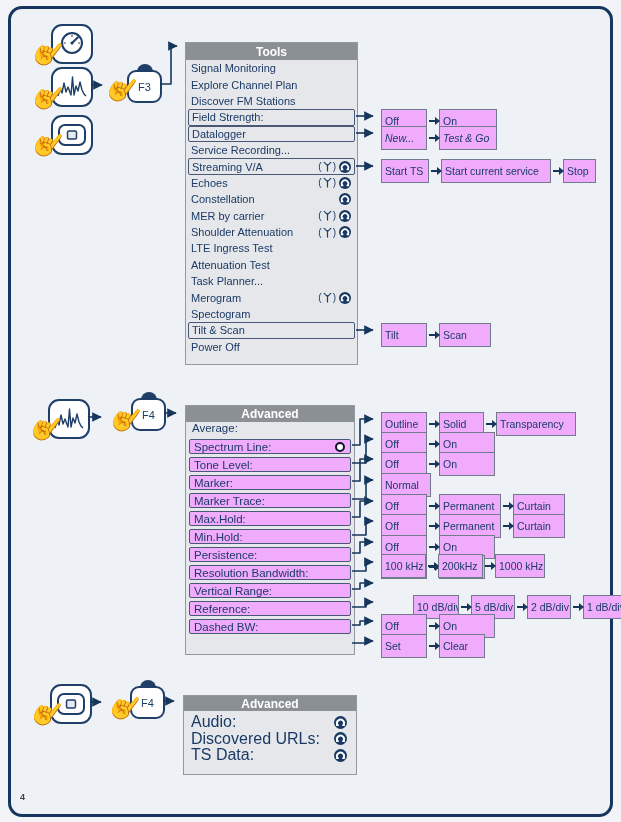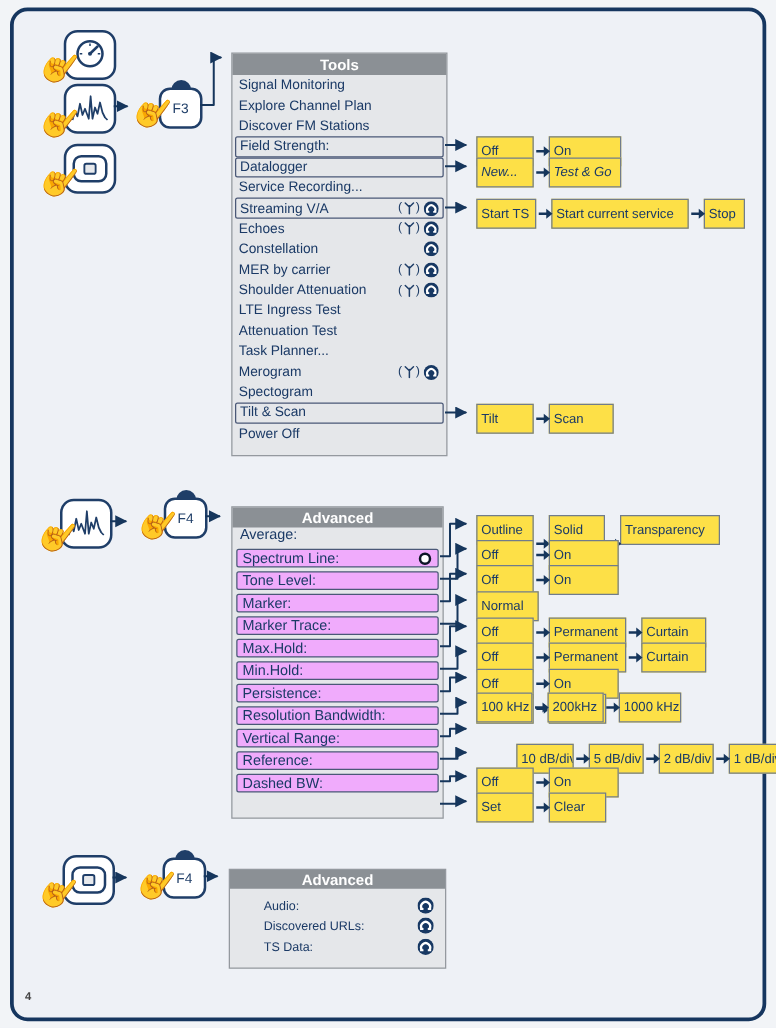--- a/index.html
+++ b/index.html
@@ -34,26 +34,26 @@
   .icons { margin-left:auto; display:flex; align-items:center; gap:3px; }
 
   
   .avg-row { height:14px; display:flex; align-items:flex-start; padding:0 6px;
              font-size:11.5px; color:#1b3a66; }
   .arow { height:15px; margin:3px 3px 0; border:1px solid #4a5877; border-radius:2px;
           background:#f0abfc; display:flex; align-items:center; padding:0 4px;
           font-size:11.5px; color:#1b3a66; box-sizing:border-box; white-space:nowrap; }
 
   
-  .brow { height:16.5px; display:flex; align-items:flex-end; padding:0 7px;
-          font-size:10px; color:#1b3a66;margin-left:20px; }
+  .brow { height:16.5px; display:flex; align-items:center; padding:0 7px;
+          font-size:16px; color:#1b3a66; }
 
   
   .chain { position:absolute; display:flex; align-items:center; z-index:2; }
-  .cbox { height:24px; border:1px solid #707c8c; background:#fde047; color:#1b3a66;
+  .cbox { height:24px; border:1px solid #707c8c; background:#f0abfc; color:#1b3a66;
           font-size:10.5px; display:flex; align-items:center; padding:0 3px;
           box-sizing:border-box; flex:none; white-space:nowrap; overflow:hidden; }
   .mini-arrow { position:relative; width:7px; height:2px; background:#16365c; margin:0 3px 0 2px; flex:none; }
   .mini-arrow::after { content:""; position:absolute; right:-4px; top:-3px;
                        border-left:5px solid #16365c; border-top:4px solid transparent;
                        border-bottom:4px solid transparent; }
 
   .dot { width:6px; height:6px; border:2px solid #0d1526; border-radius:50%;
          background:#fff; margin-left:auto; margin-right:1px; flex:none; }
   .ticon { display:flex; align-items:center; color:#1f3e68; font-size:10px; }
@@ -294,21 +294,21 @@
         <span>Vertical Range:</span>
       </div>
     <div class="arow">
         <span>Reference:</span>
       </div>
     <div class="arow">
         <span>Dashed BW:</span>
       </div>
   </div>
 
-  <div class="chain" style="left:381px; top:412px;align-items:flex-end;">
+  <div class="chain" style="left:381px; top:412px;">
     <div class="cbox" style="width:46px;">Outline</div>
     <span class="mini-arrow"></span>
     <div class="cbox" style="width:45px;">Solid</div>
     <span class="mini-arrow"></span>
     <div class="cbox" style="width:80px;">Transparency</div>
   </div>
   <div class="chain" style="left:381px; top:432px;">
     <div class="cbox" style="width:46px;">Off</div>
     <span class="mini-arrow"></span>
     <div class="cbox" style="width:56px;">On</div>

